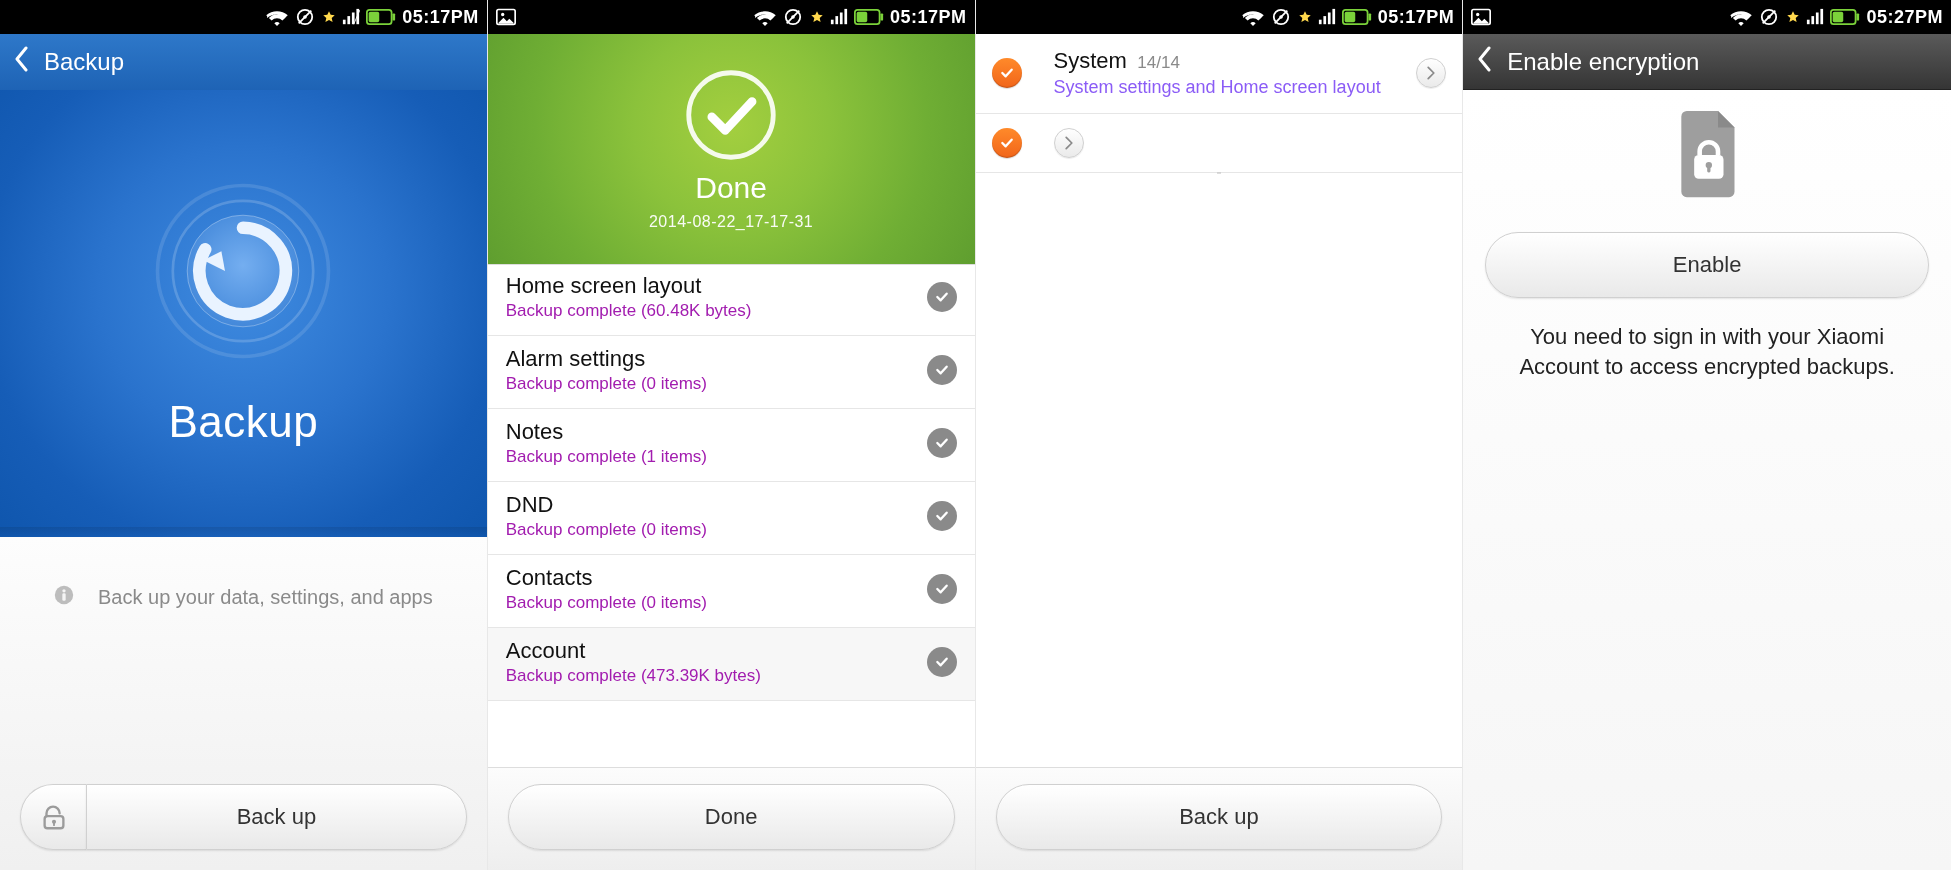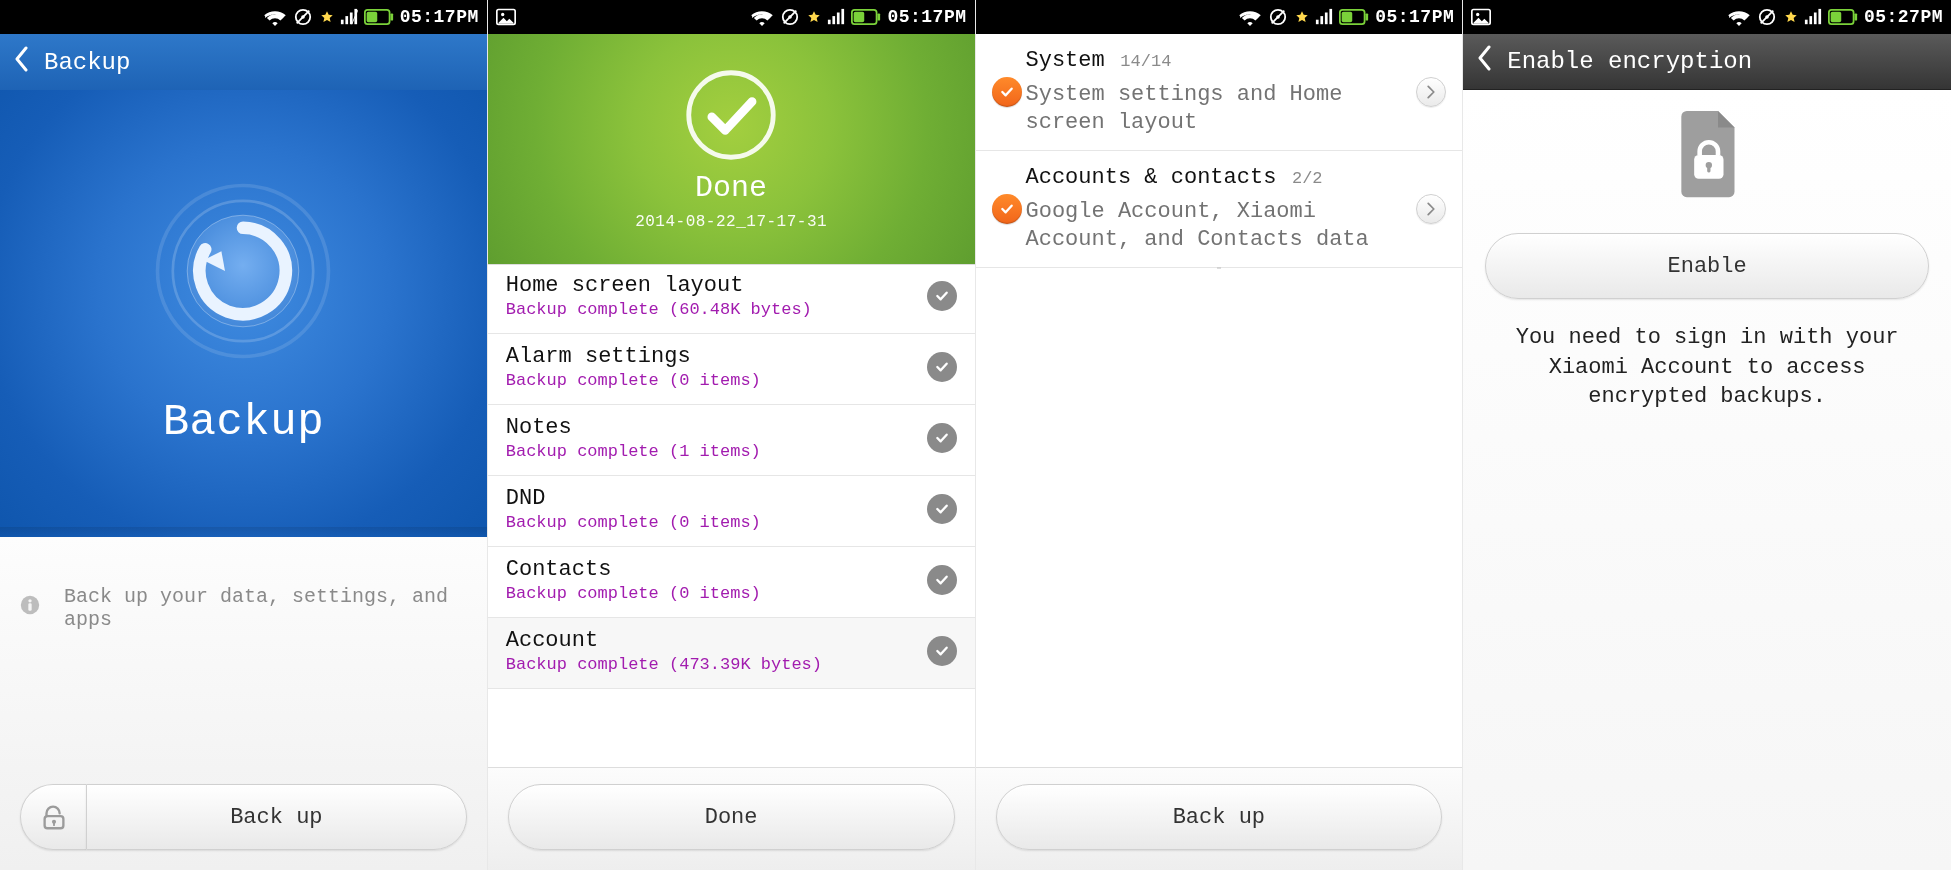--- a/index.html
+++ b/index.html
@@ -2,21 +2,21 @@
 <html><head>
 <meta charset="utf-8">
 <style>
   * { box-sizing: border-box; margin: 0; padding: 0; }
   html, body {
     width: 1951px;
     height: 870px;
     font-family: "Helvetica Neue", Arial, sans-serif;
     background: #ffffff;
   }
-  .row { display: flex; width: 1951px; height: 870px; font-family: Liberation Mono, monospace; }
+  .row { display: flex; width: 1951px; height: 870px; }
   .phone {
     width: 487.75px;
     height: 870px;
     position: relative;
     background: #f5f5f5;
     display: flex;
     flex-direction: column;
     overflow: hidden;
     border-right: 1px solid rgba(0,0,0,0.05);
   }
@@ -145,33 +145,33 @@
   }
   .footerbar{
     padding: 16px 20px 20px;
     background: linear-gradient(#fcfcfc, #eeeeee);
     border-top:1px solid #ddd;
   }
 
   
   .catlist{ background:#fff; flex:1;}
   .cat{
-    display:flex; align-items:center; gap:4px;
+    display:flex; align-items:center; gap:32px;
     padding:14px 16px; border-bottom:1px solid #e6e6e6;
   }
   .cat .badge{
     width:30px;height:30px;border-radius:50%;
     background: linear-gradient(#ff8a2a, #f1651a);
     display:flex;align-items:center;justify-content:center;
     box-shadow: inset 0 -1px 1px rgba(0,0,0,.2), 0 1px 1px rgba(0,0,0,.15);
   }
   .cat .txt{flex:1;}
   .cat .t1{font-size:22px; color:#111;}
   .cat .count{font-size:17px; color:#8a8a8a; margin-left:6px;}
-  .cat .t2{font-size:22px; color:#737373; margin-top:8px; line-height:1.25;}
+  .cat .t2{font-size:18px; color:#8b5cf6; margin-top:2px; line-height:1.25;}
   .chev-circle{
     width:30px;height:30px;border-radius:50%;
     background:linear-gradient(#fff,#eaeaea);
     border:1px solid #d0d0d0;
     display:flex;align-items:center;justify-content:center;
     box-shadow: 0 1px 1px rgba(0,0,0,.08);
   }
   .whitefill{ flex:1; background:#fff; position:relative;}
   .whitefill::after{
     content:""; position:absolute; left:50%; top:50%;
@@ -496,27 +496,20 @@
               <path d="M2 2 l8 8 -8 8" fill="none" stroke="#8a8a8a" stroke-width="2.5" stroke-linecap="round" stroke-linejoin="round"></path>
             </svg>
         </div>
       </div>
       <div class="cat">
         <div class="badge">
           <svg width="16" height="16" viewBox="0 0 24 24">
               <path d="M5 12l5 5 9-10" fill="none" stroke="#fff" stroke-width="3.5" stroke-linecap="round" stroke-linejoin="round"></path>
             </svg>
         </div>
-        <div class="txt">
-          <div>
-            <span class="t1">Accounts &amp; contacts</span>
-            <span class="count">2/2</span>
-          </div>
-          <div class="t2">Google Account, Xiaomi Account, and Contacts data</div>
-        </div>
         <div class="chev-circle">
           <svg width="10" height="14" viewBox="0 0 12 20">
               <path d="M2 2 l8 8 -8 8" fill="none" stroke="#8a8a8a" stroke-width="2.5" stroke-linecap="round" stroke-linejoin="round"></path>
             </svg>
         </div>
       </div>
       <div class="whitefill"></div>
     </div>
 
     <div class="footerbar">

